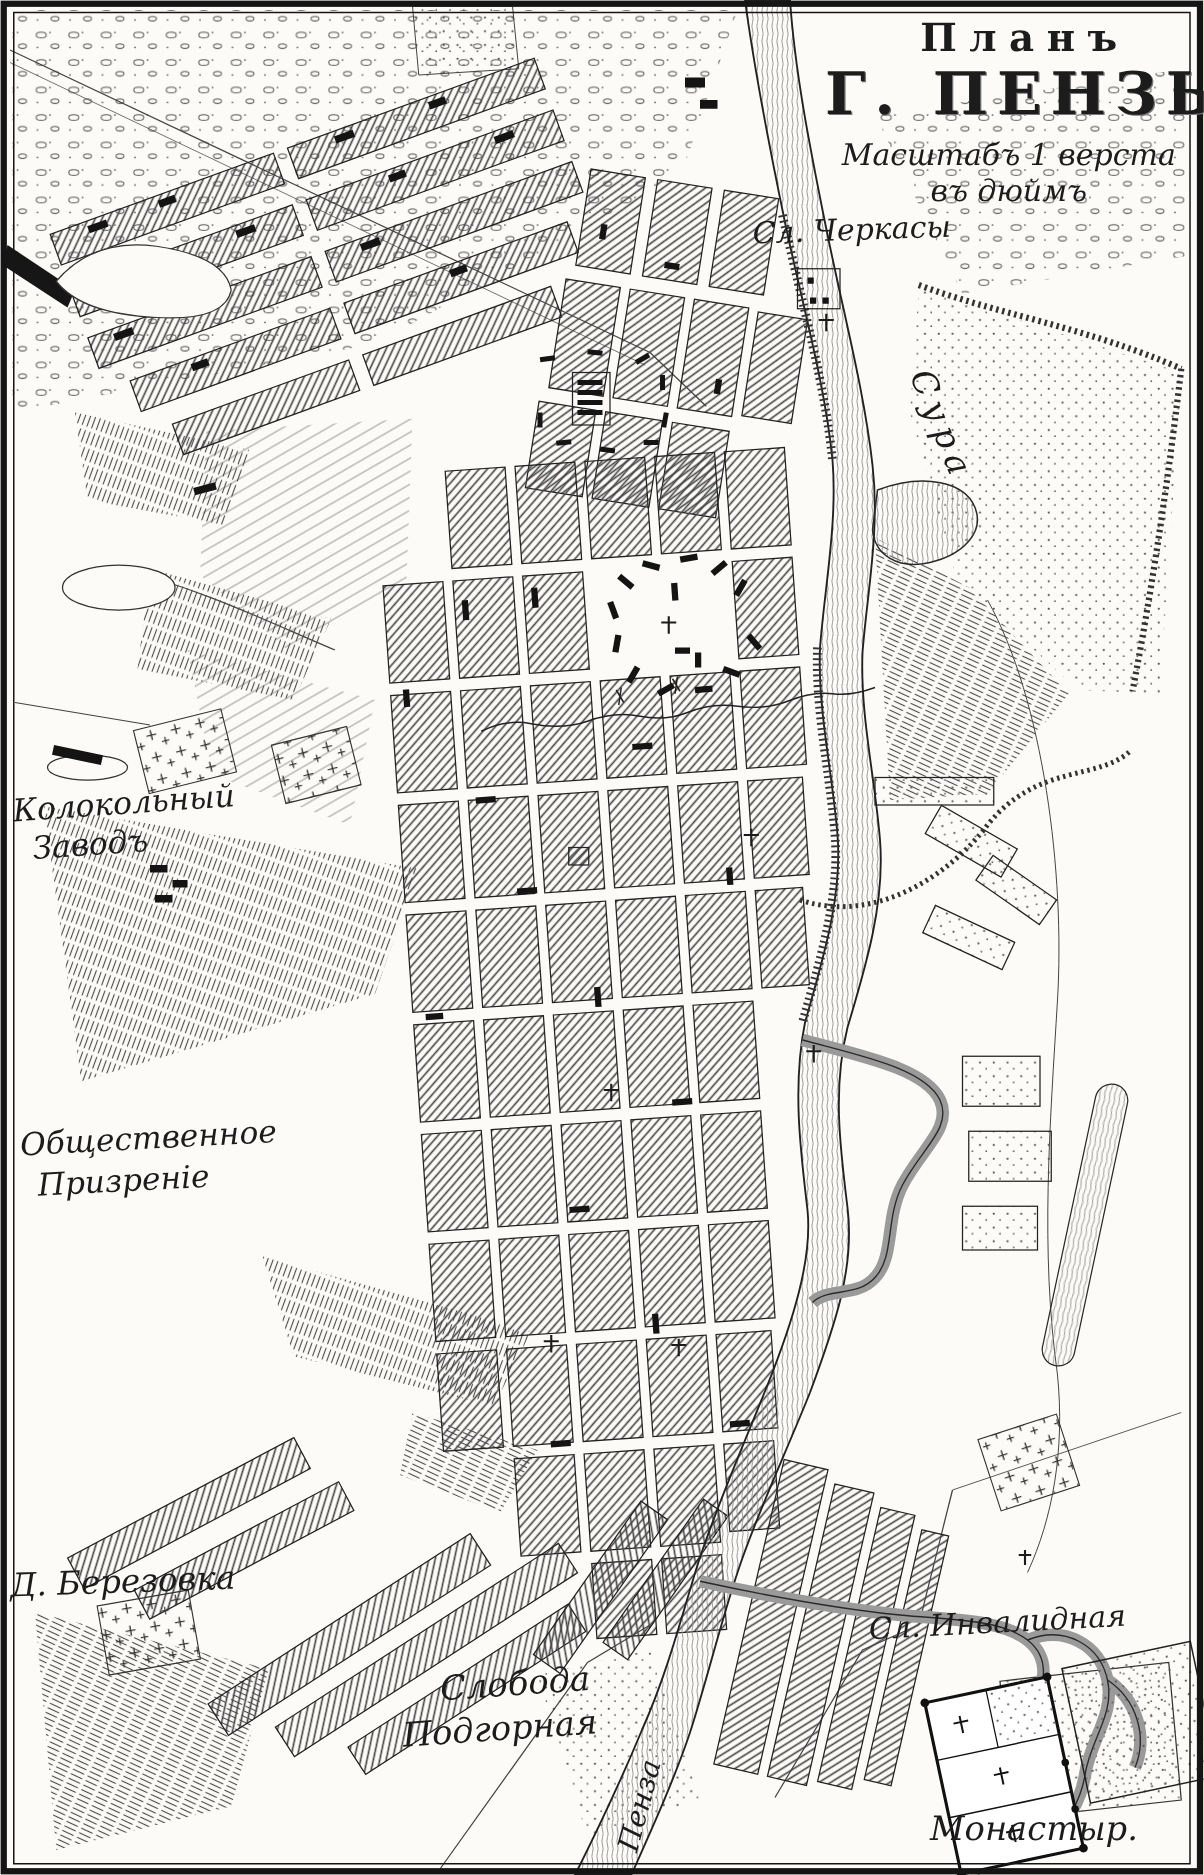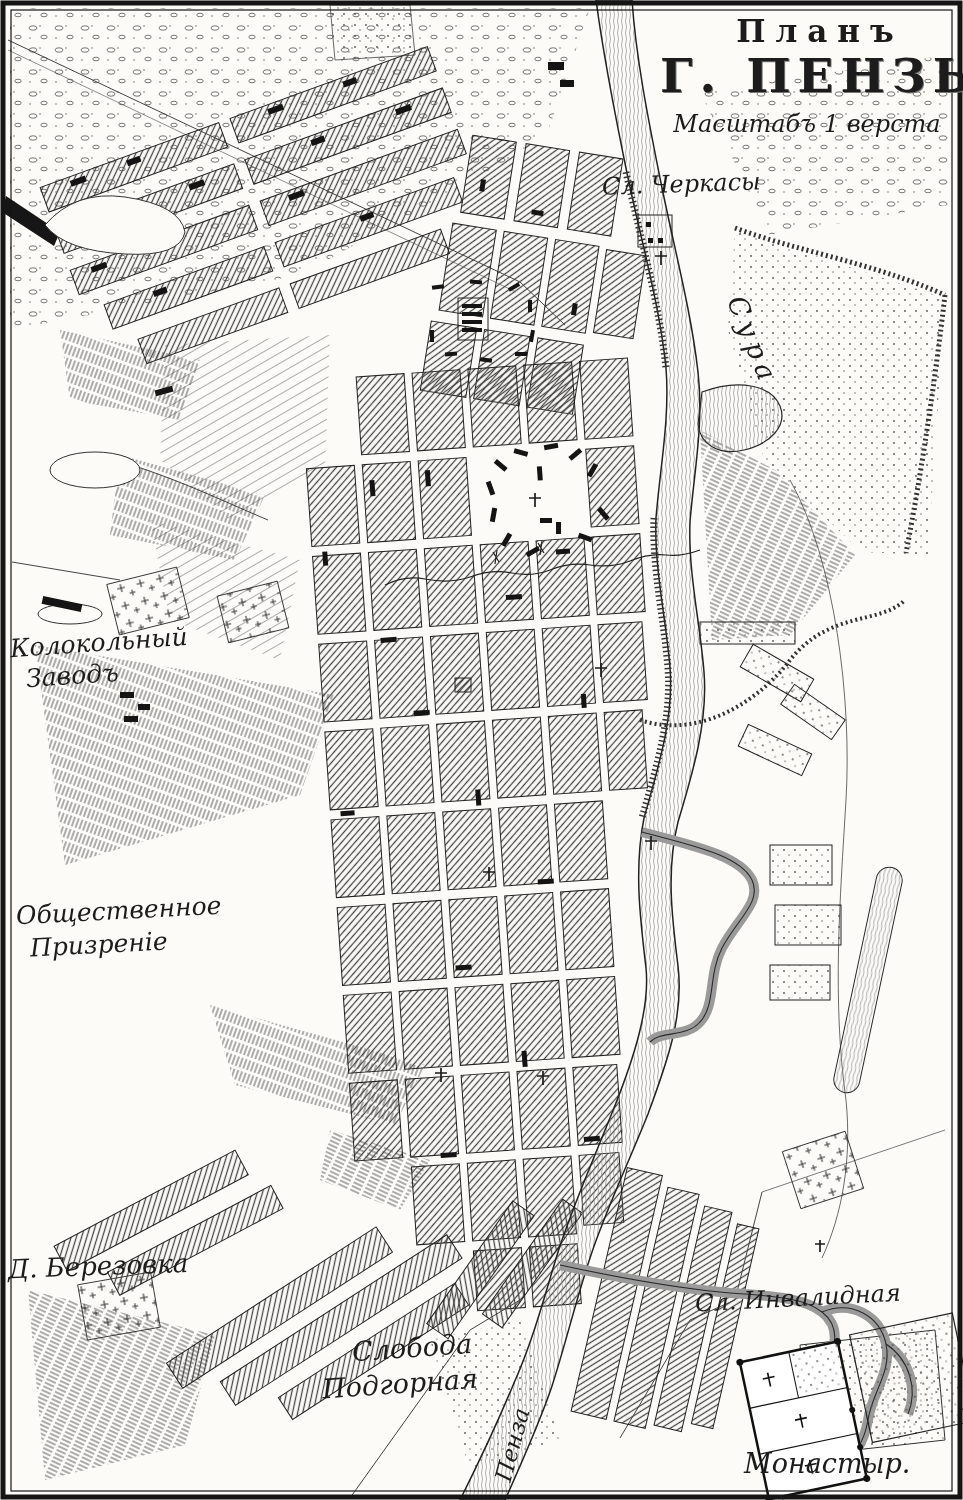--- a/index.html
+++ b/index.html
@@ -366,20 +366,21 @@
 
 <g fill="none">
   <rect x="3" y="3" width="957" height="1494" stroke="#151515" stroke-width="5"></rect>
   <rect x="11" y="10" width="941" height="1481" stroke="#151515" stroke-width="1.2"></rect>
 </g>
 </svg>
 
 <div class="lbl title-main" style="left:735px;top:16px;width:170px;">Планъ</div>
 <div class="lbl title-city" style="left:660px;top:52px;width:290px;">Г. ПЕНЗЫ.</div>
 <div class="lbl title-scale" style="left:672px;top:112px;width:270px;">Масштабъ 1 верста</div>
+<div class="lbl title-scale" style="left:672px;top:141px;width:270px;">въ дюймъ</div>
 
 <div class="lbl" style="left:602px;top:172px;font-size:24px;transform:rotate(-2deg);">Сл. Черкасы</div>
 <div class="lbl r" style="left:748px;top:292px;font-size:27px;letter-spacing:6px;transform:rotate(68deg);">Сура</div>
 
 <div class="lbl" style="left:10px;top:630px;font-size:25px;transform:rotate(-4deg);">Колокольный</div>
 <div class="lbl" style="left:26px;top:663px;font-size:25px;transform:rotate(-4deg);">Заводъ</div>
 
 <div class="lbl" style="left:16px;top:898px;font-size:25px;transform:rotate(-3deg);">Общественное</div>
 <div class="lbl" style="left:30px;top:932px;font-size:25px;transform:rotate(-3deg);">Призреніе</div>
 

